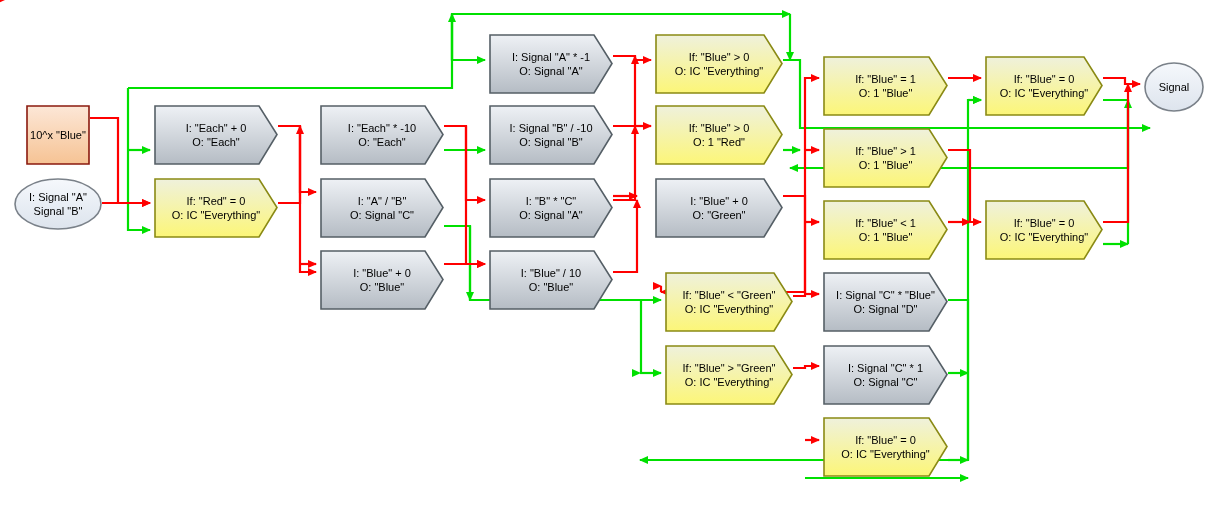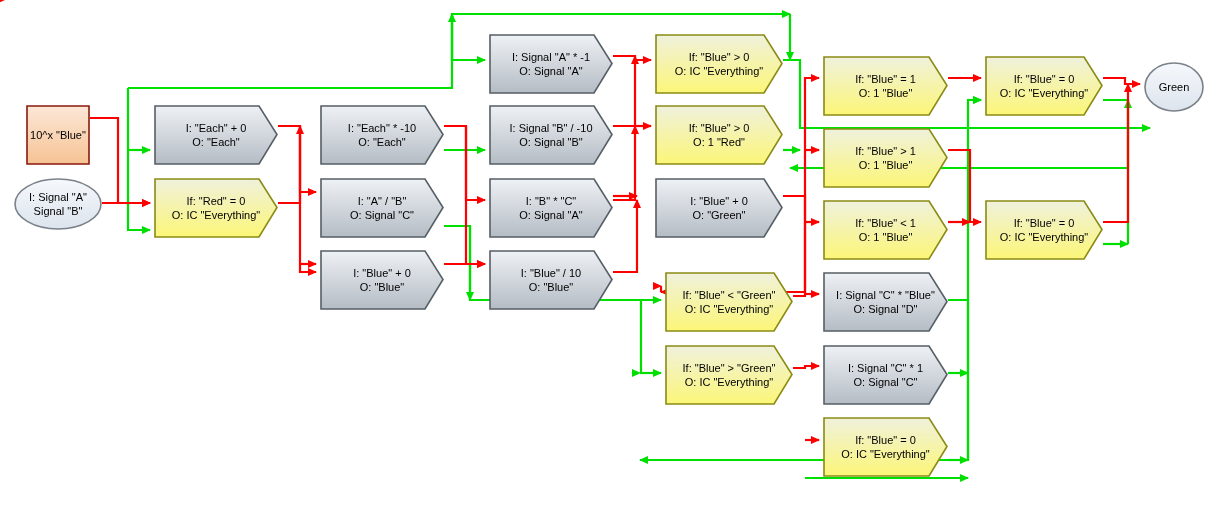--- a/index.html
+++ b/index.html
@@ -316,17 +316,17 @@
         <div class="label">
           <span class="ln">If: "Blue" = 0</span>
           <span class="ln">O: IC "Everything"</span>
         </div>
       </div>
       <div class="node ell" style="left: 1144px; top: 62px; width: 60px; height: 50px;">
         <svg viewBox="0 0 60 50" preserveAspectRatio="none">
           <ellipse cx="30" cy="25" rx="29" ry="24" fill="url(#g-term)" stroke="#7a8189" stroke-width="1.6" vector-effect="non-scaling-stroke"></ellipse>
         </svg>
         <div class="label" style="padding-right: 0px;">
-          <span class="ln">Green</span>
+          <span class="ln">Signal</span>
         </div>
       </div>
     </div>
 </div>
 
 </body></html>

